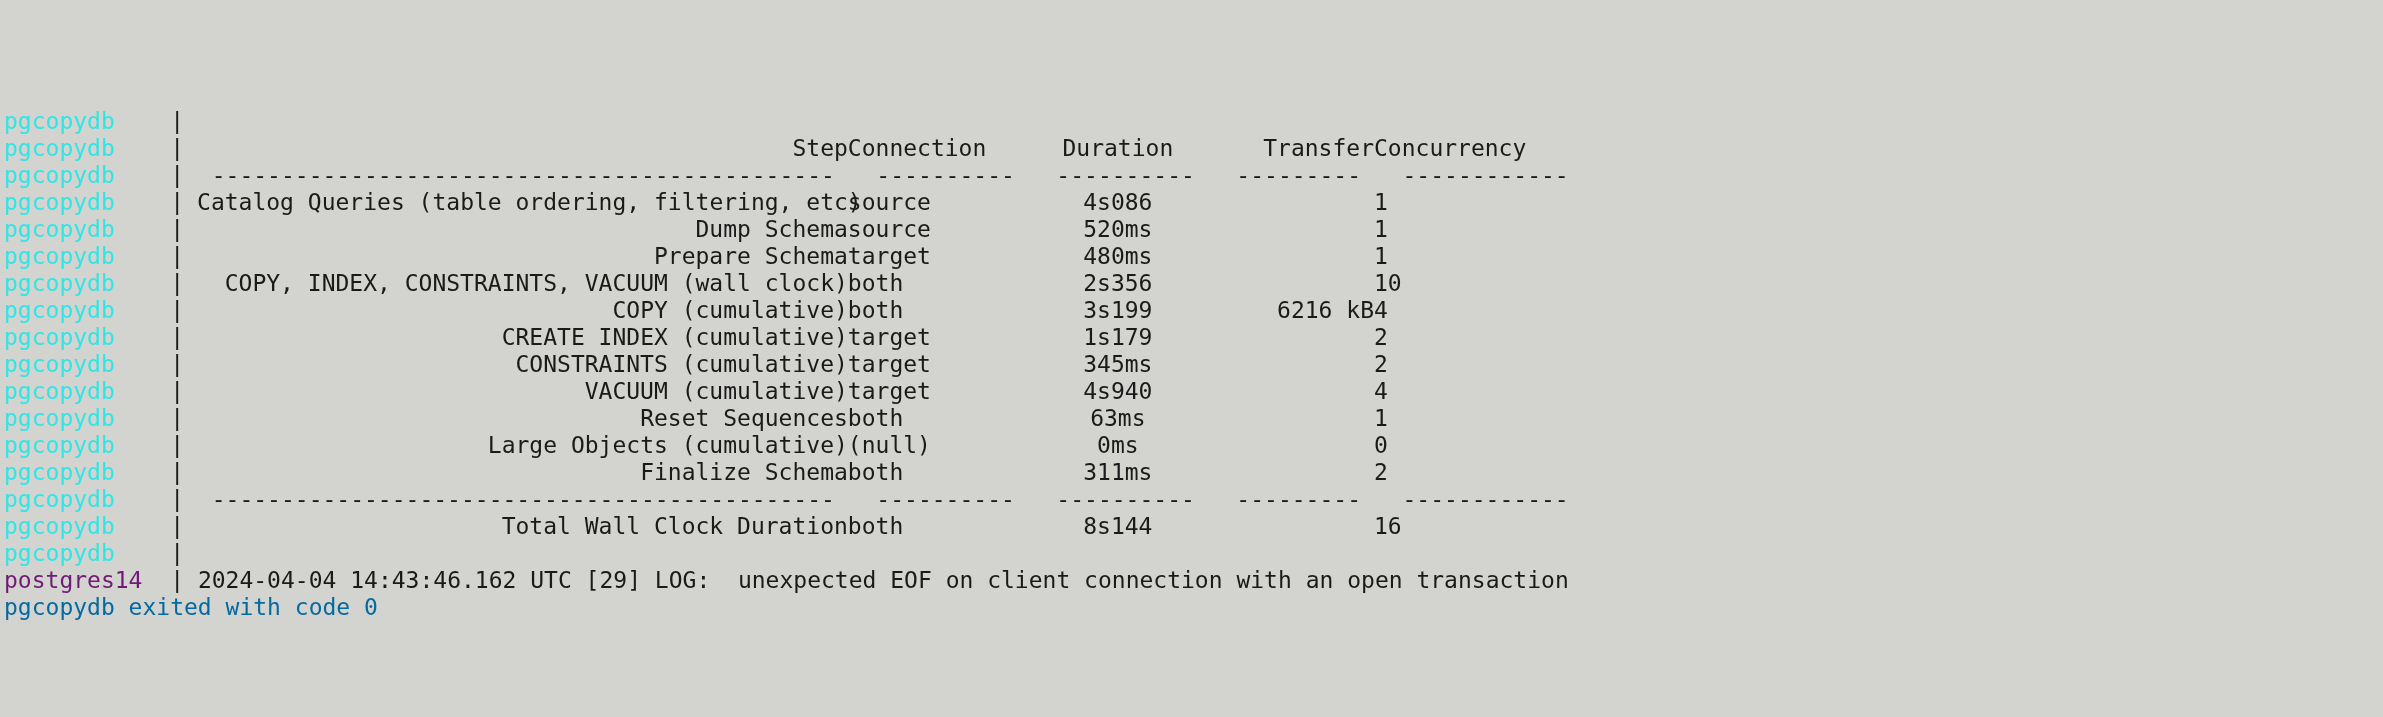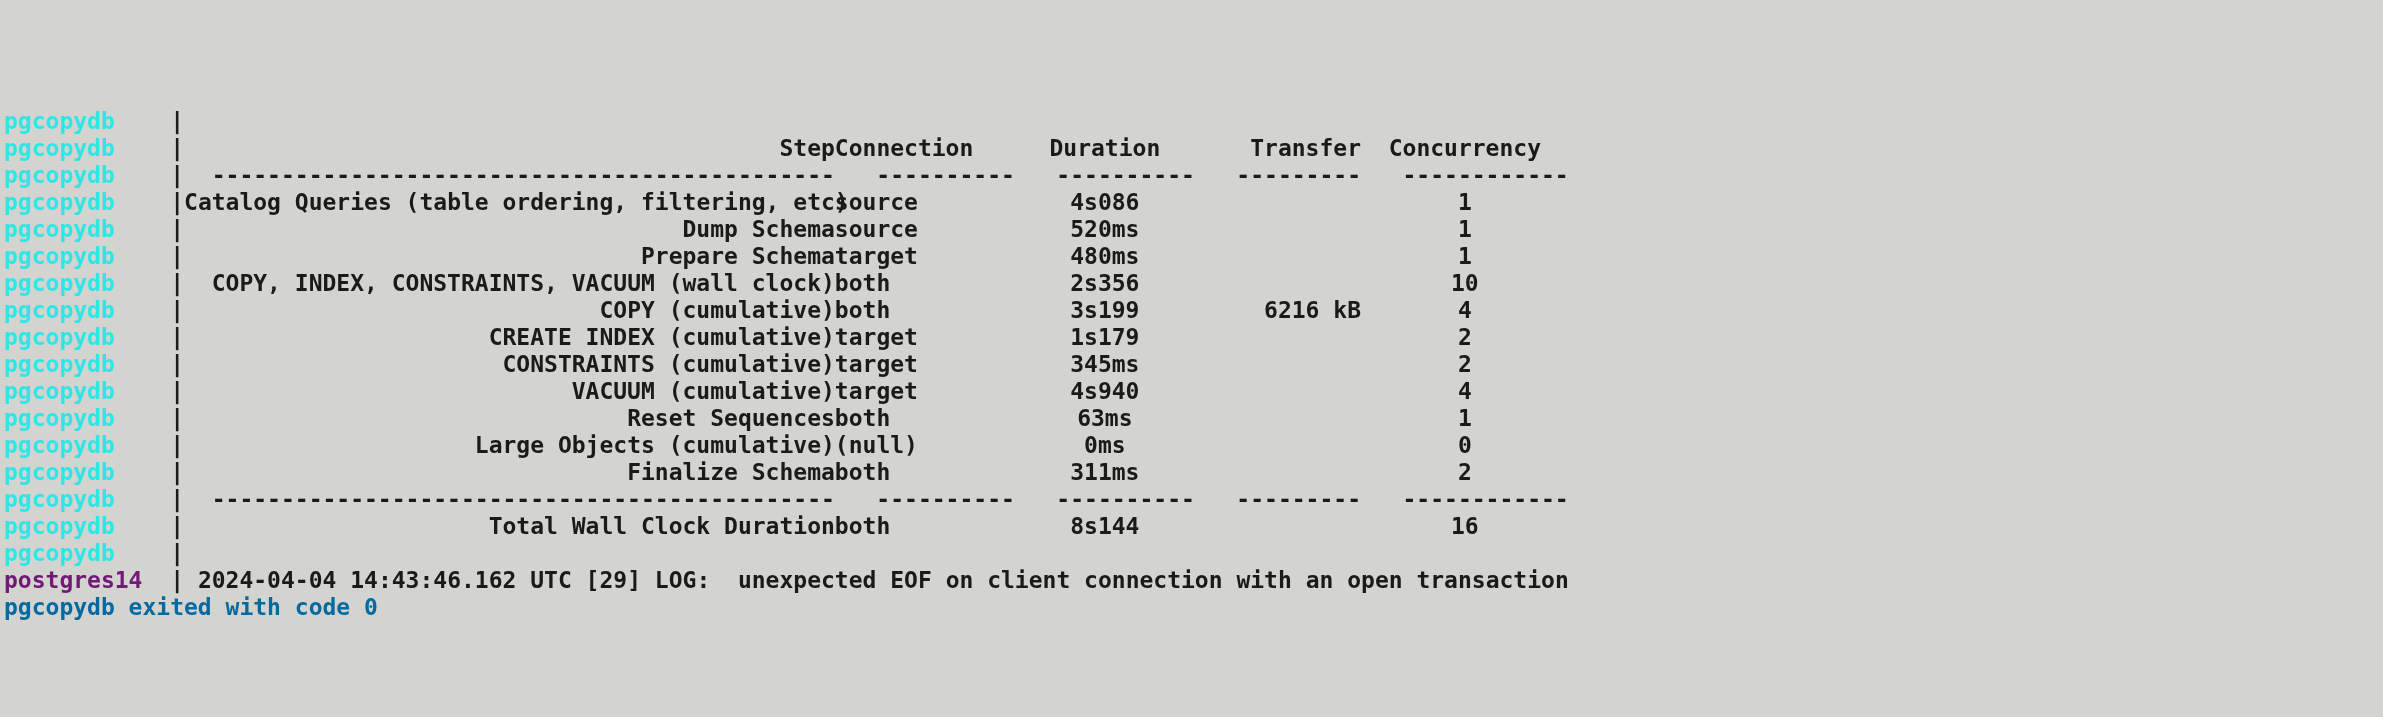--- a/index.html
+++ b/index.html
@@ -5,32 +5,32 @@
     * { margin: 0; padding: 0; box-sizing: border-box; }
     body {
       font-family: "DejaVu Sans Mono", "Liberation Mono", Consolas, monospace;
       font-size: 23px;
       line-height: 27px;
       background: #d3d3cf;
       color: #202020;
       white-space: pre;
       padding: 0 4px;
     }
-    .line { display: flex; font-weight: bold; }
+    .line { display: flex; }
     .src-pgcopydb { color: #2ee6e6; }
     .src-postgres { color: #701a75; }
     .sep { color: #1a1a1a; }
     .exit-line { color: #0369a1; }
     .txt { color: #1a1a1a; }
     
-    .c-step { display: inline-block; width: 47ch; text-align: right; }
+    .c-step { display: inline-block; width: 47ch; text-align: right; margin-left: 13px; }
     .c-conn { display: inline-block; width: 13ch; text-align: left; }
     .c-dur  { display: inline-block; width: 13ch; text-align: center; }
     .c-xfer { display: inline-block; width: 12ch; text-align: right; }
-    .c-conc { display: inline-block; width: 15ch; text-align: center; }
+    .c-conc { display: inline-block; width: 15ch; text-align: left; }
     
     .d-step { display: inline-block; width: 47ch; text-align: right; letter-spacing: 0; }
     .d-conn { display: inline-block; width: 13ch; text-align: right; }
     .d-dur  { display: inline-block; width: 13ch; text-align: right; }
     .d-xfer { display: inline-block; width: 12ch; text-align: right; }
     .d-conc { display: inline-block; width: 15ch; text-align: right; }
   </style>
 </head>
 <body>
 

